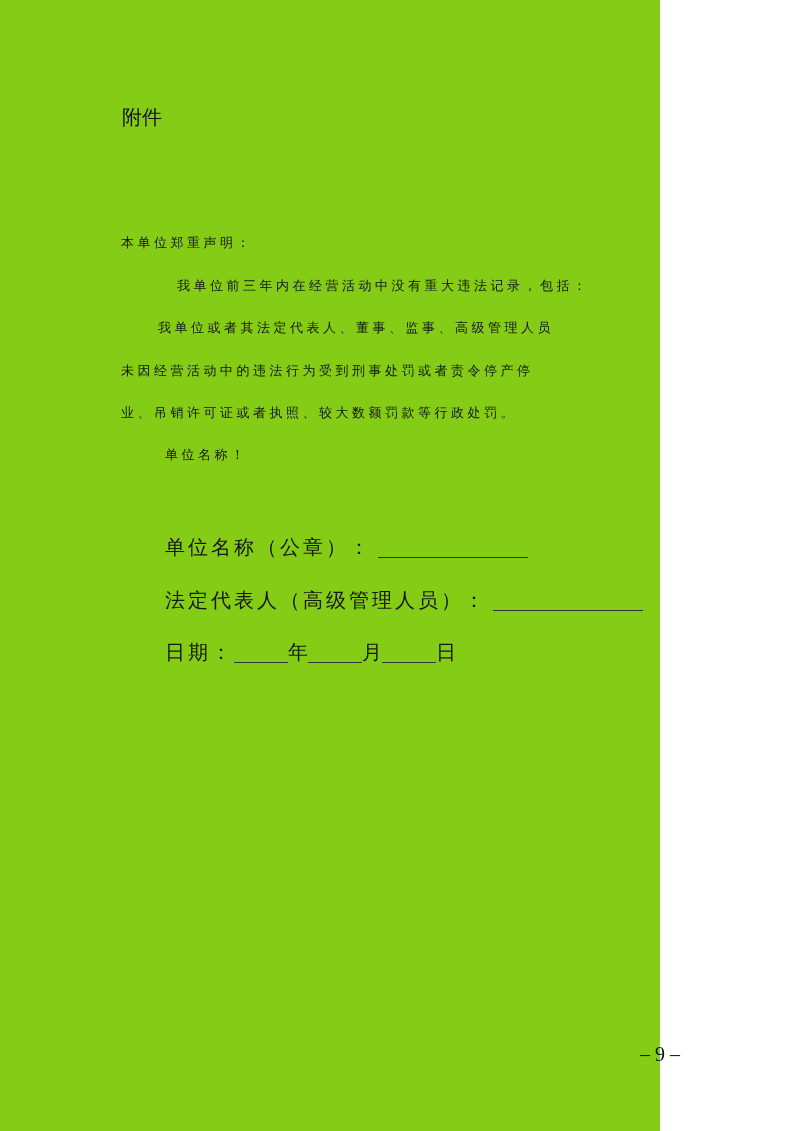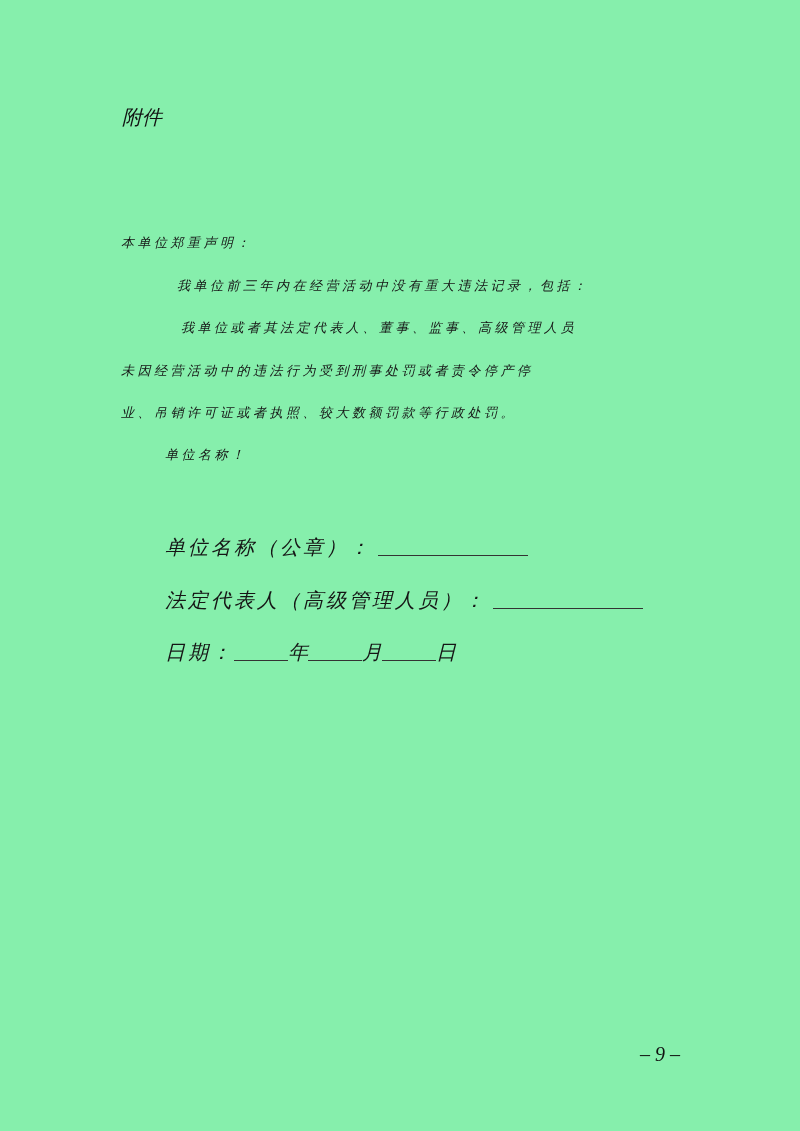--- a/index.html
+++ b/index.html
@@ -11,23 +11,22 @@
       width: 800px;
       height: 1131px;
       position: relative;
       overflow: hidden;
       color: #111111;
       font-family: "DejaVu Sans", "Liberation Sans", sans-serif;
     }
     .page {
       position: absolute;
       left: 0; top: 0;
-      width: 800px; height: 1131px;
-      background: #86efac;
-      font-style: italic;
+      width: 660px; height: 1131px;
+      background: #84cc16;
     }
     .attachment-label {
       position: absolute;
       left: 122px;
       top: 104px;
       font-size: 20px;
       line-height: 26px;
       font-family: "DejaVu Sans", "Liberation Sans", sans-serif;
       letter-spacing: 0px;
       color: #111;
@@ -49,35 +48,36 @@
       position: absolute;
       font-family: "DejaVu Serif", "Liberation Serif", serif;
       font-size: 13px;
       line-height: 28px;
       letter-spacing: 3.5px;
       white-space: nowrap;
       color: #151515;
     }
     .l1 { left: 121px; top: 229px; }
     .l2 { left: 165px; top: 272px; margin-left: 12px; }
-    .l3 { left: 181px; top: 314px; }
+    .l3 { left: 158px; top: 314px; }
     .l4 { left: 121px; top: 357px; }
     .l5 { left: 121px; top: 399px; }
     .l6 { left: 165px; top: 441px; }
 
     .sig-line {
       position: absolute;
       left: 165px;
       font-family: "DejaVu Serif", "Liberation Serif", serif;
       font-size: 20px;
       line-height: 28px;
       letter-spacing: 3px;
       white-space: nowrap;
       color: #151515;
       display: flex;
+      align-items: flex-end;
     }
     .s1 { top: 533px; }
     .s2 { top: 586px; }
     .s3 { top: 638px; }
     .blank {
       display: inline-block;
       border-bottom: 1px solid #333;
       height: 22px;
       margin-bottom: 3px;
     }

